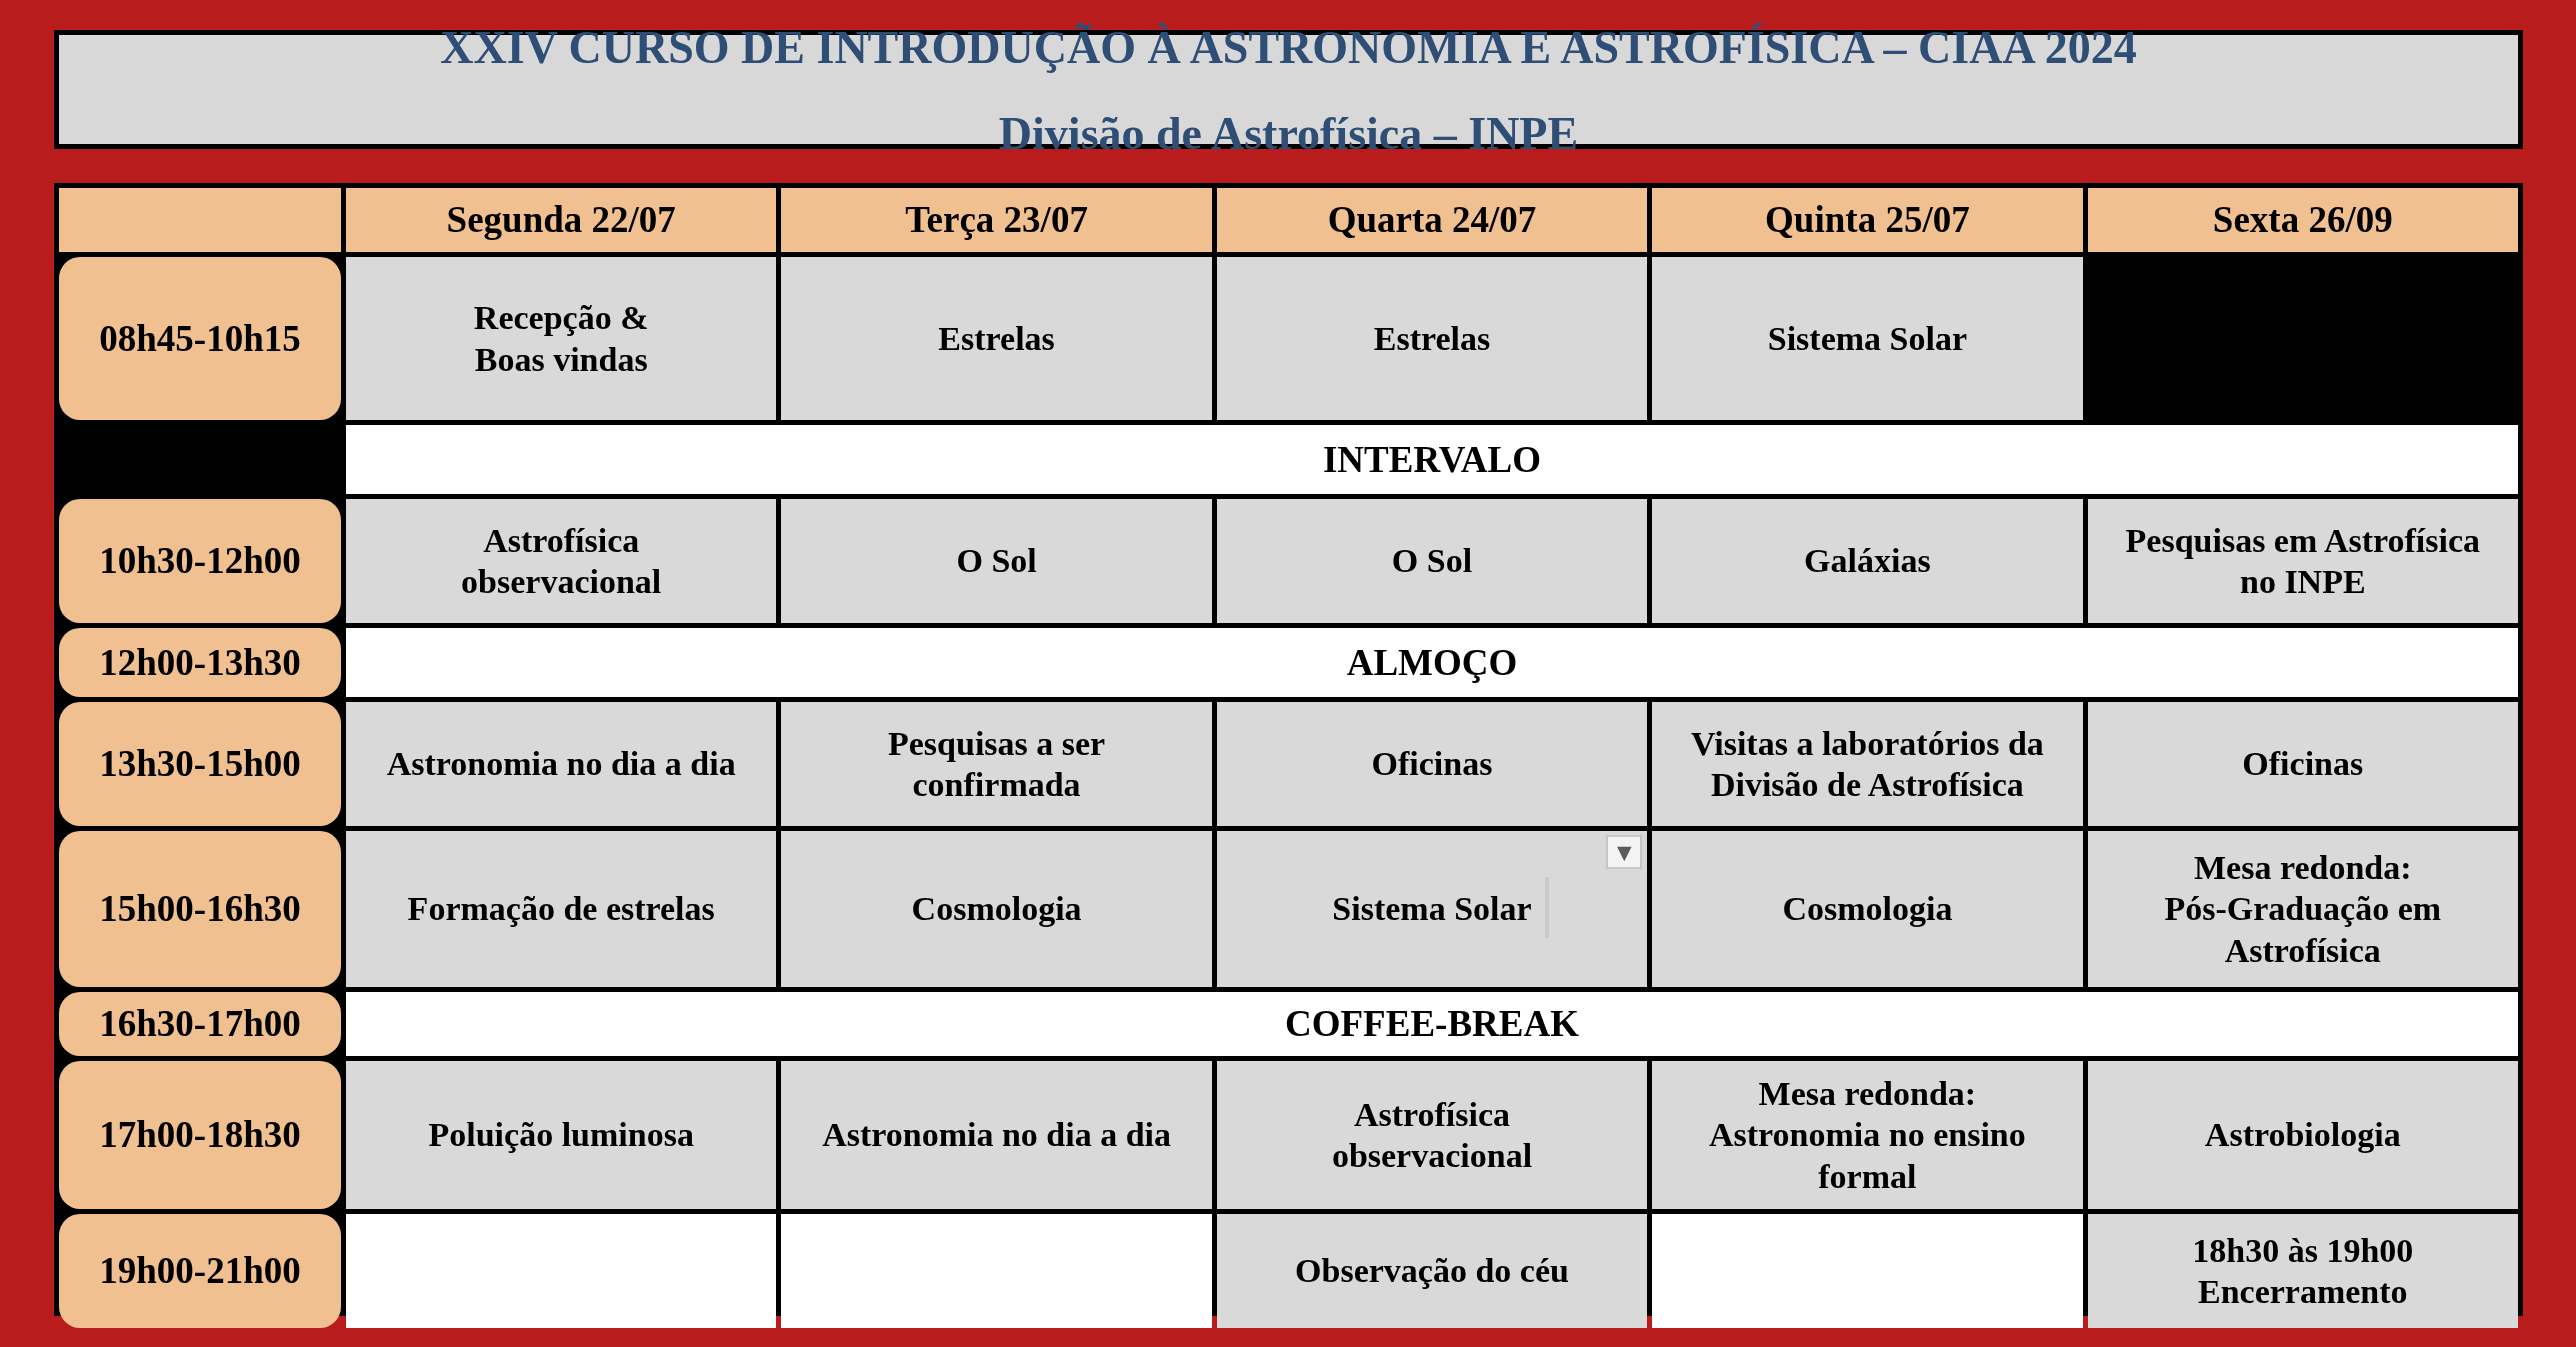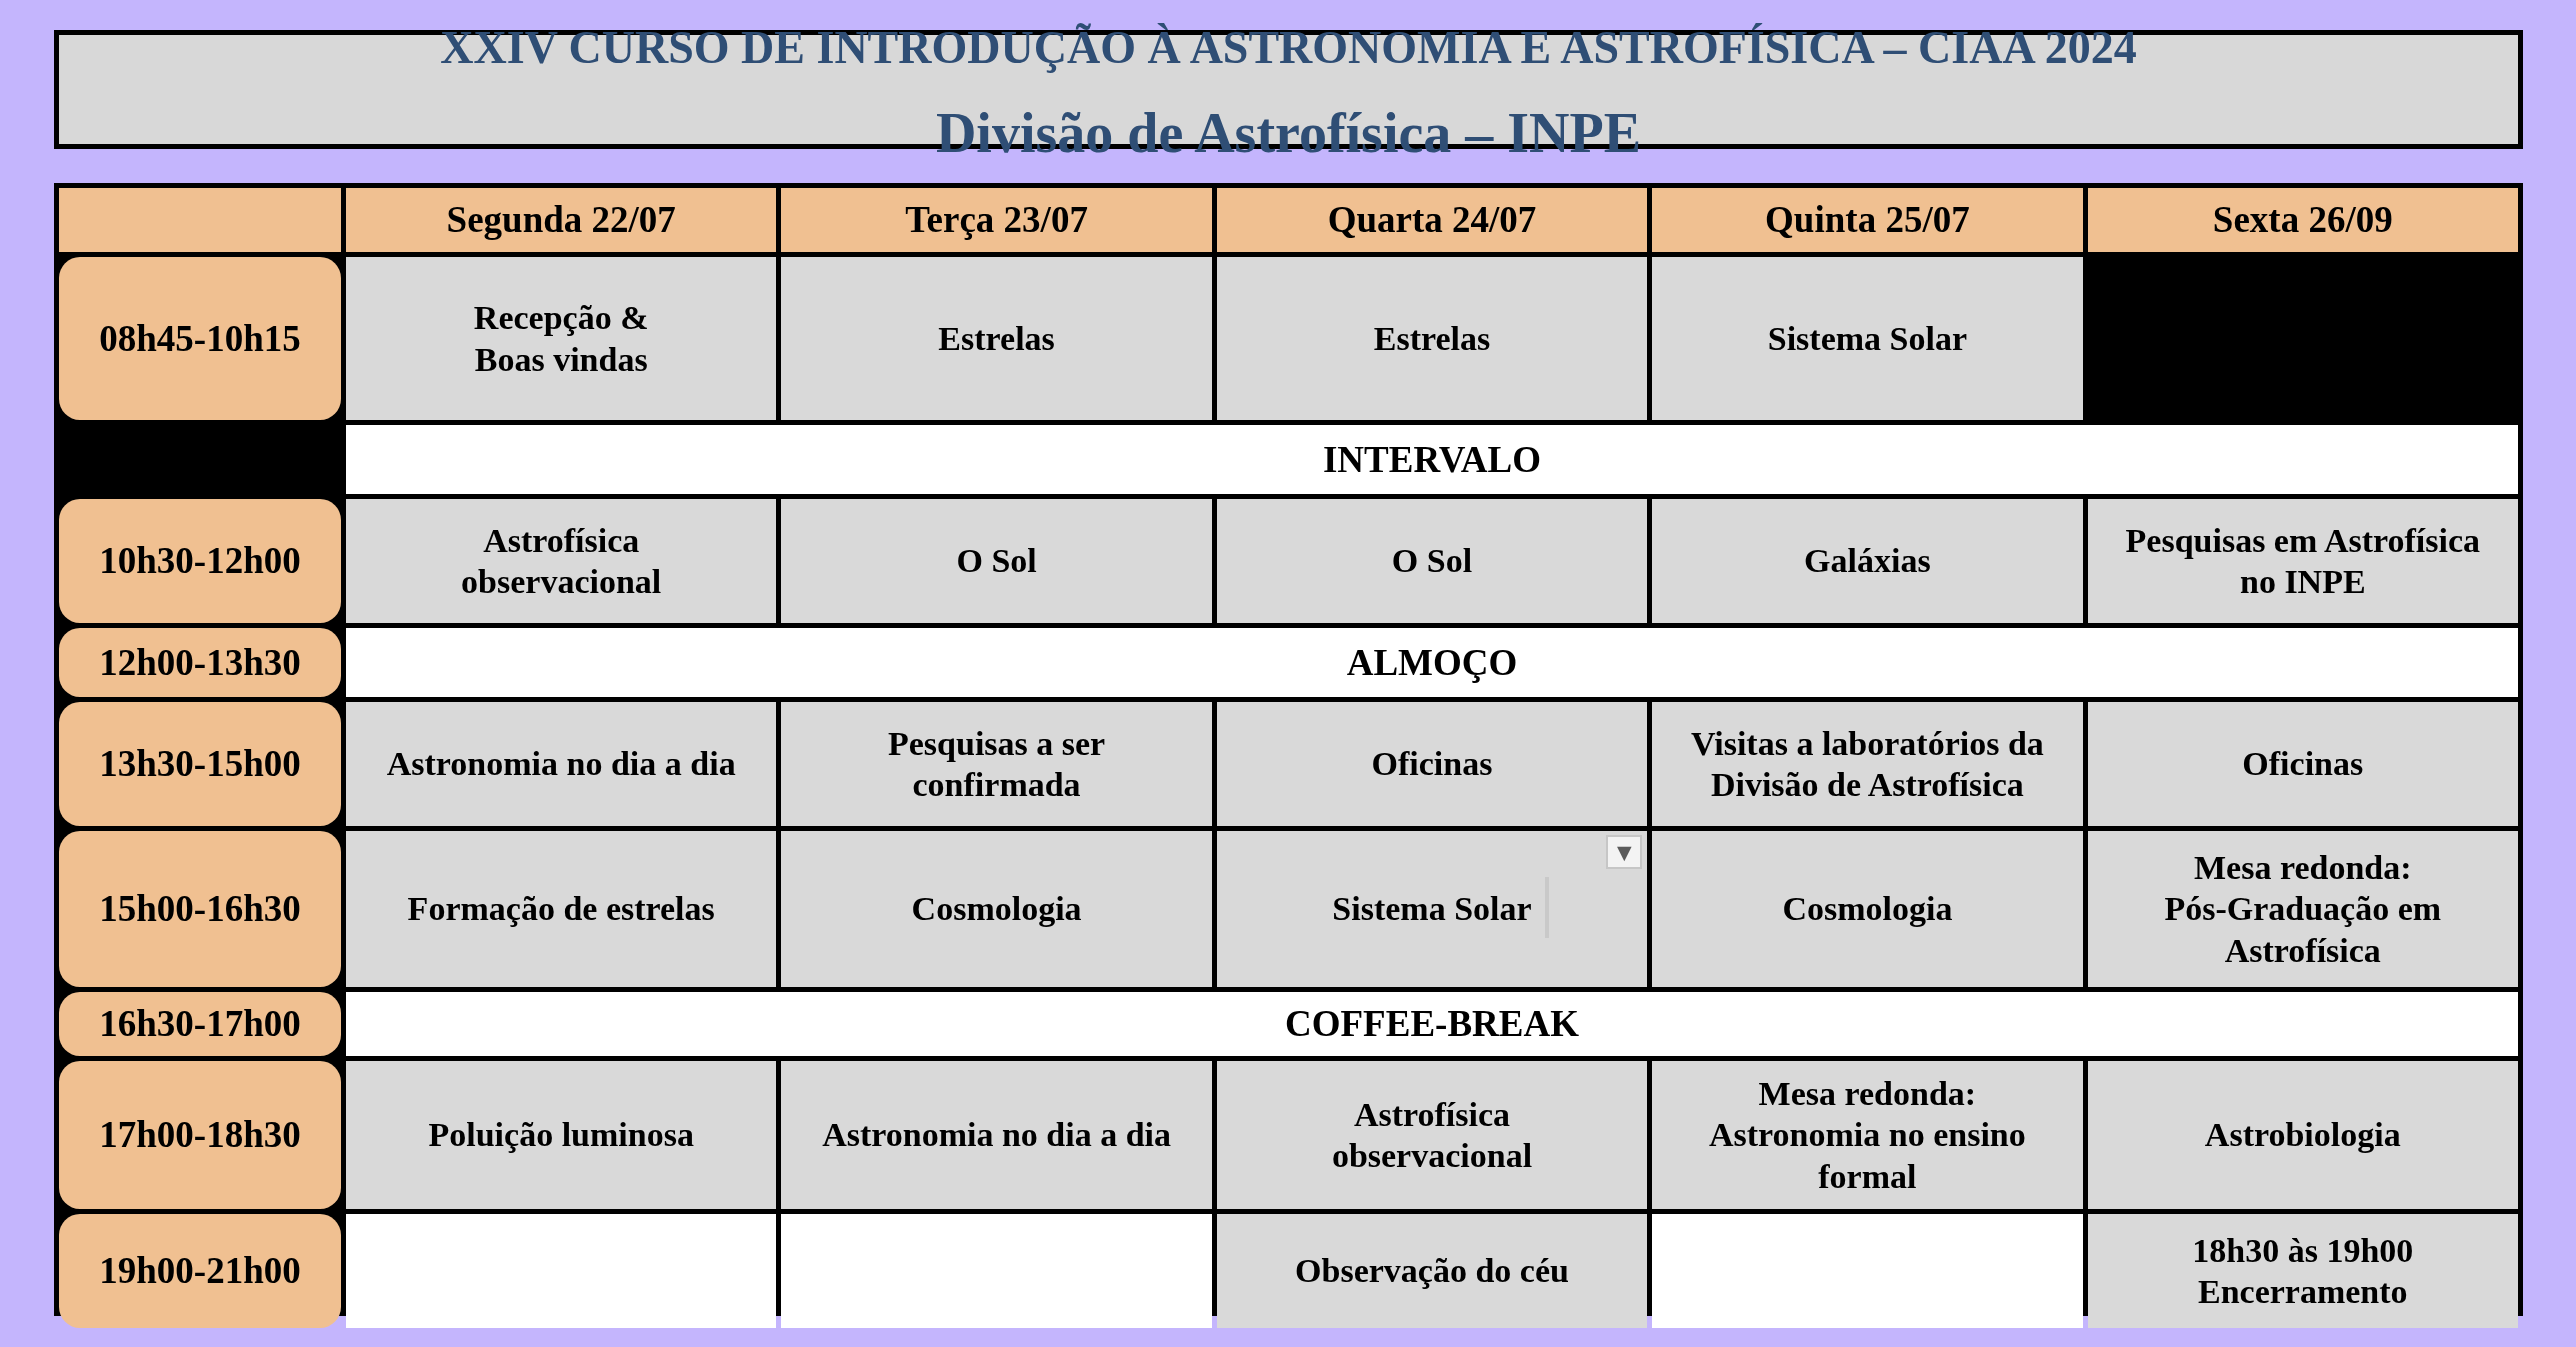--- a/index.html
+++ b/index.html
@@ -1,24 +1,24 @@
 <!DOCTYPE html>
 <html><head>
 <meta charset="utf-8">
 <style>
   html,body{margin:0;padding:0;background:#fff;}
-  .page{position:relative;width:2576px;height:1347px;background:#c4b5fd;overflow:hidden;
+  .page{position:relative;width:2576px;height:1347px;background:#b91c1c;overflow:hidden;
         font-family:"Liberation Serif",serif;font-weight:bold;color:#000;}
 
   
   .title-box{position:absolute;left:54px;top:30px;width:2469px;height:119px;box-sizing:border-box;
              background:#D8D8D8;border:5px solid #000;display:flex;flex-direction:column;
              align-items:center;justify-content:center;text-align:center;}
   .title-line1{font-size:46px;line-height:56px;color:#2F4E75;}
-  .title-line2{font-size:56px;line-height:51px;color:#2F4E75;margin-top:32px;}
+  .title-line2{font-size:46px;line-height:51px;color:#2F4E75;margin-top:32px;}
 
   
   .tbl{position:absolute;left:54px;top:183px;width:2469px;height:1133px;box-sizing:border-box;
        background:#000;border:5px solid #000;display:grid;
        grid-template-columns:282px repeat(5,1fr);
        grid-template-rows:64px 163px 69px 124px 69px 124px 156px 64px 148px 114px;
        gap:5px;}
   .cell{display:flex;align-items:center;justify-content:center;text-align:center;
         padding:4px 10px;box-sizing:border-box;white-space:pre-line;
         font-size:34px;line-height:1.22;background:#D9D9D9;position:relative;}

